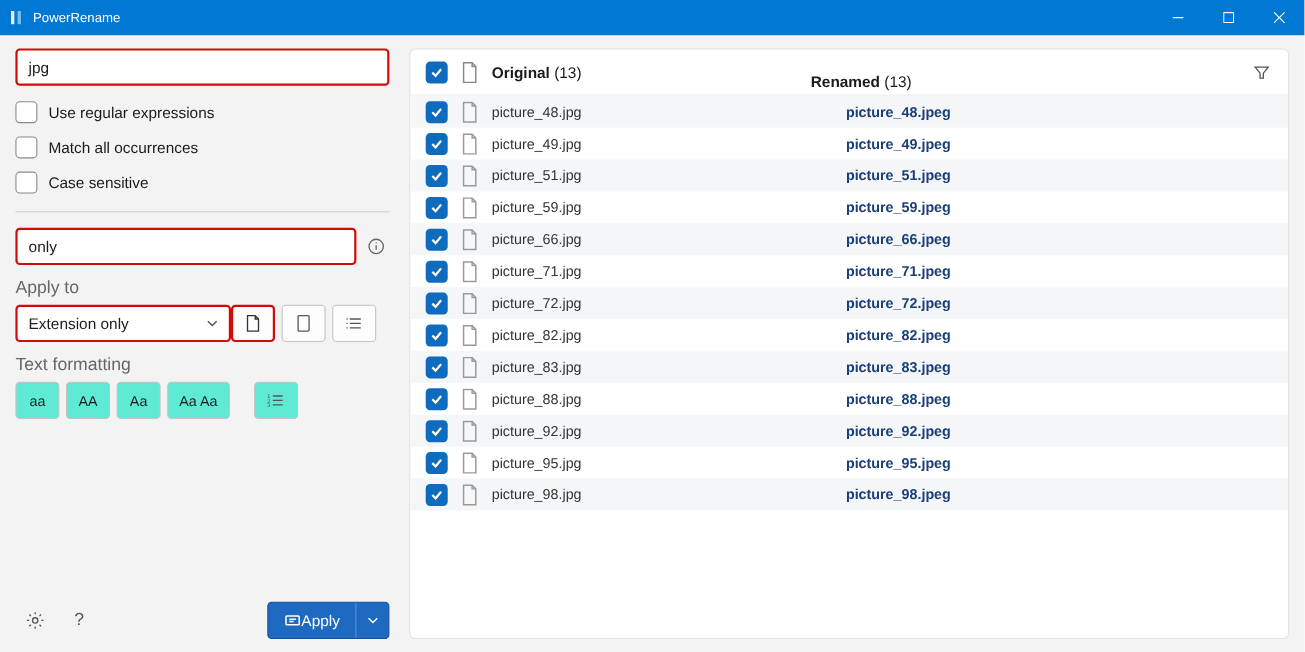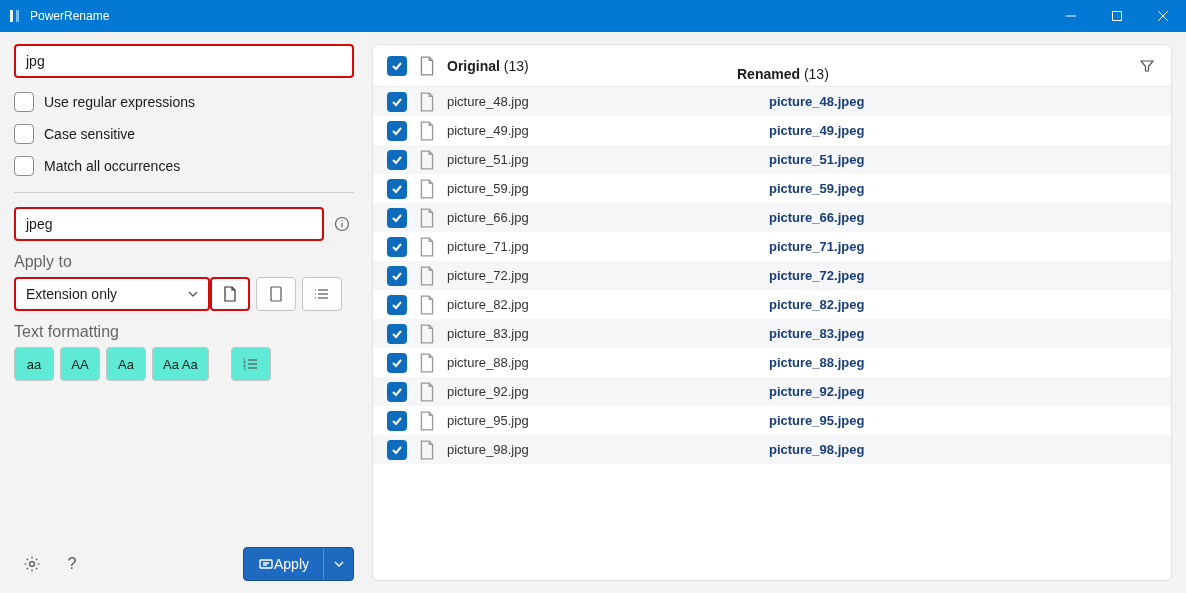--- a/index.html
+++ b/index.html
@@ -104,32 +104,32 @@
     <div class="field search">
         <span>jpg</span>
       </div>
 
     <div class="chkrow">
       <div class="chkbox"></div>
       <span>Use regular expressions</span>
     </div>
     <div class="chkrow">
       <div class="chkbox"></div>
-      <span>Case sensitive</span>
+      <span>Match all occurrences</span>
     </div>
     <div class="chkrow">
       <div class="chkbox"></div>
-      <span>Match all occurrences</span>
+      <span>Case sensitive</span>
     </div>
 
     <div class="divider"></div>
 
     <div class="replace-row">
       <div class="field">
-          <span>jpeg</span>
+          <span>only</span>
         </div>
       <div class="info-icon">
         <svg width="16" height="16" viewBox="0 0 16 16" fill="none" stroke="#666" stroke-width="1.2">
             <circle cx="8" cy="8" r="6.5"></circle>
             <line x1="8" y1="7" x2="8" y2="11"></line>
             <circle cx="8" cy="4.8" r="0.6" fill="#666" stroke="none"></circle>
           </svg>
       </div>
     </div>
 

